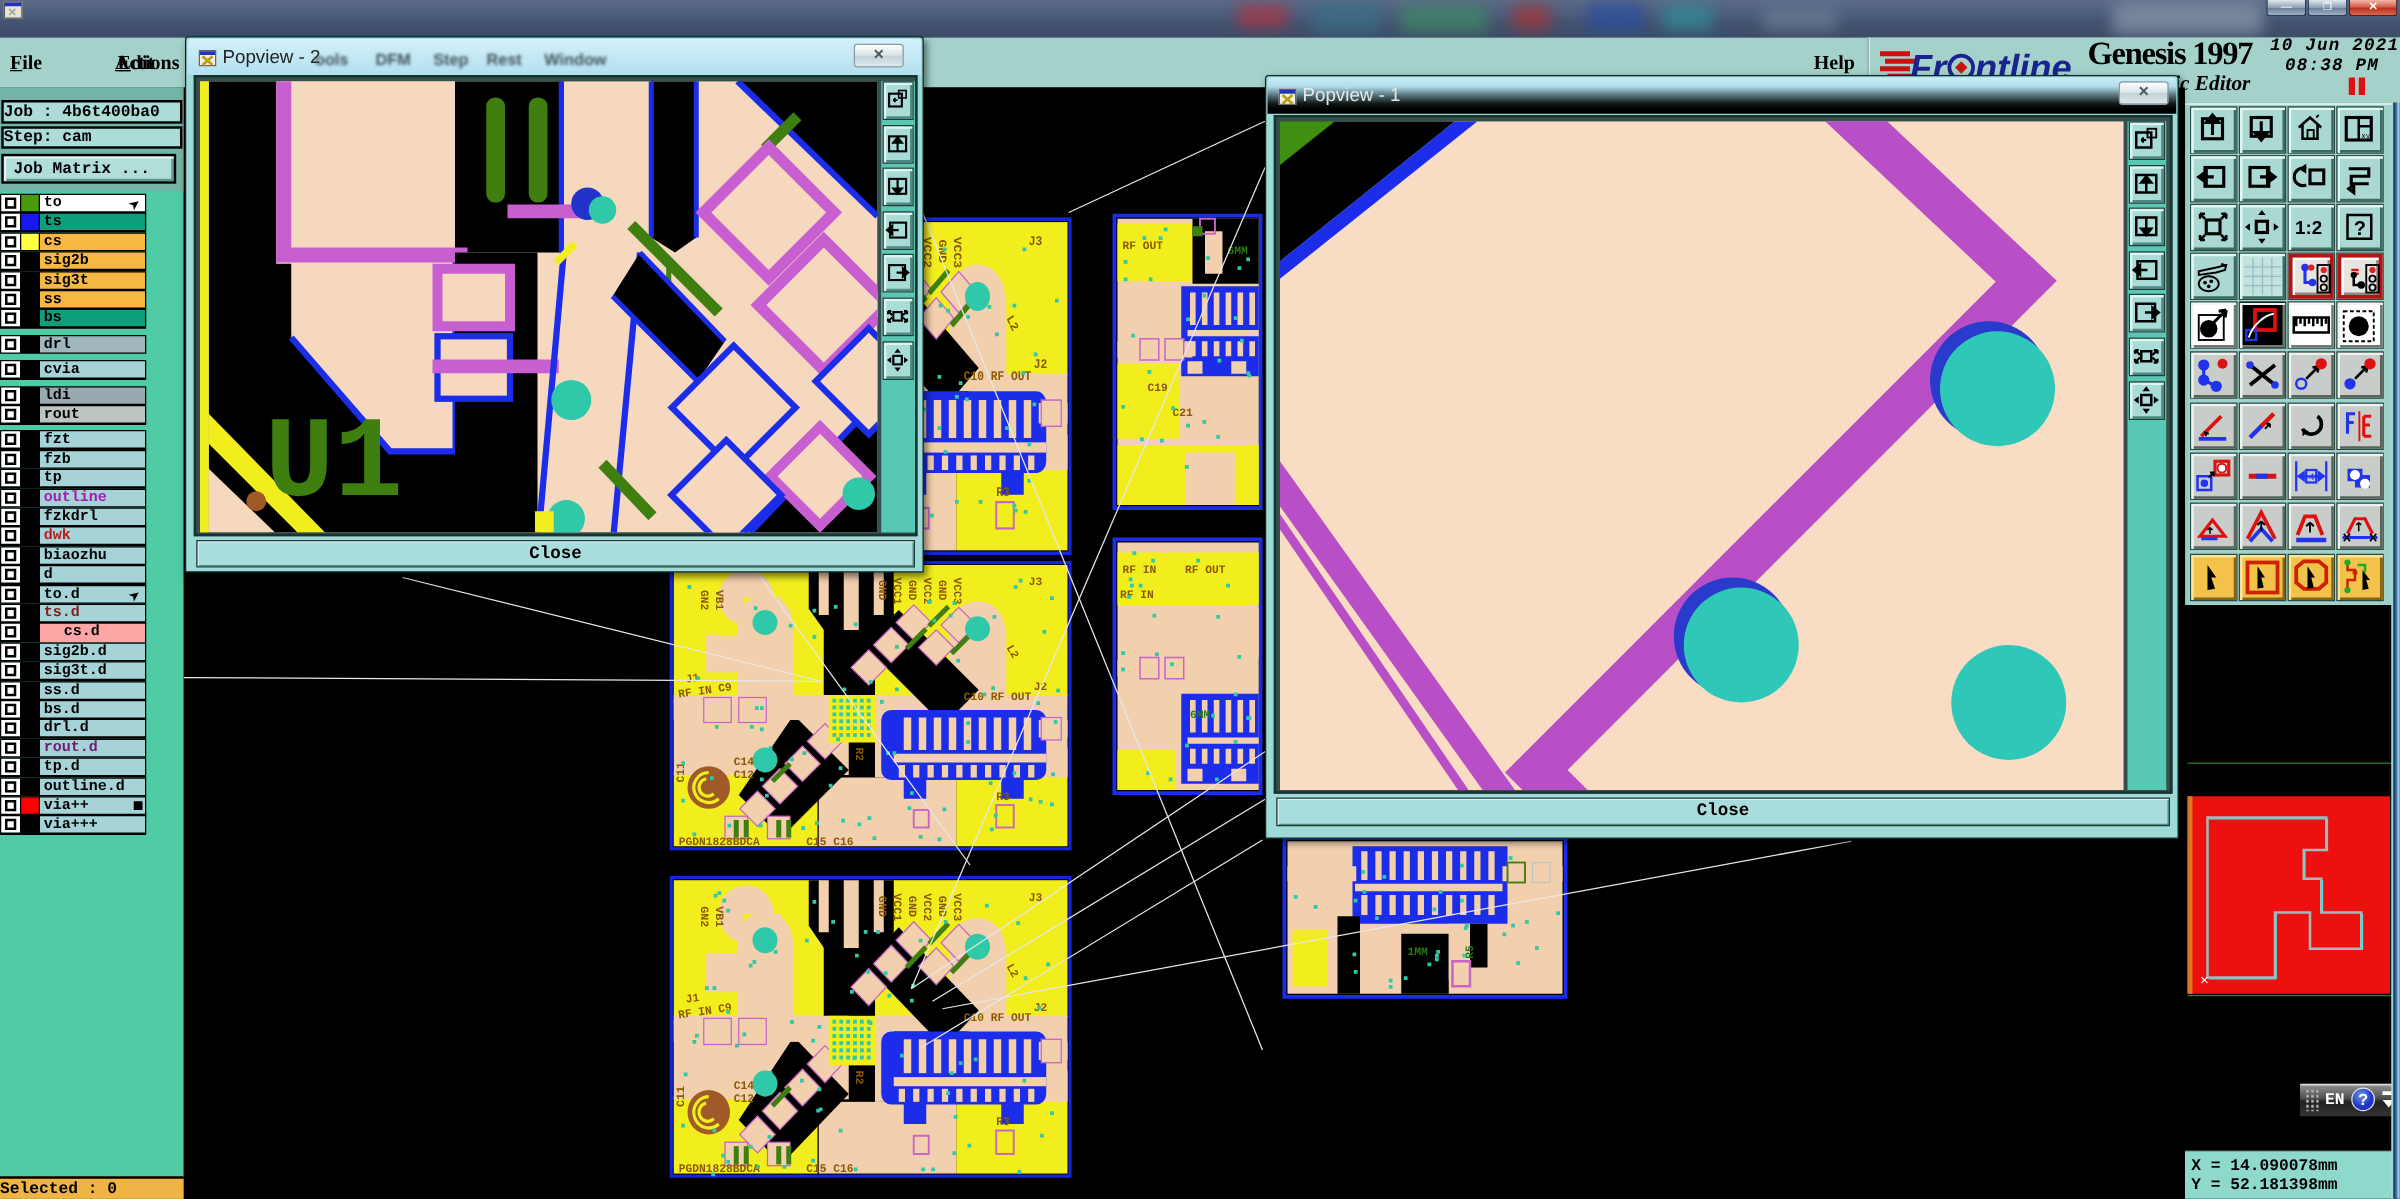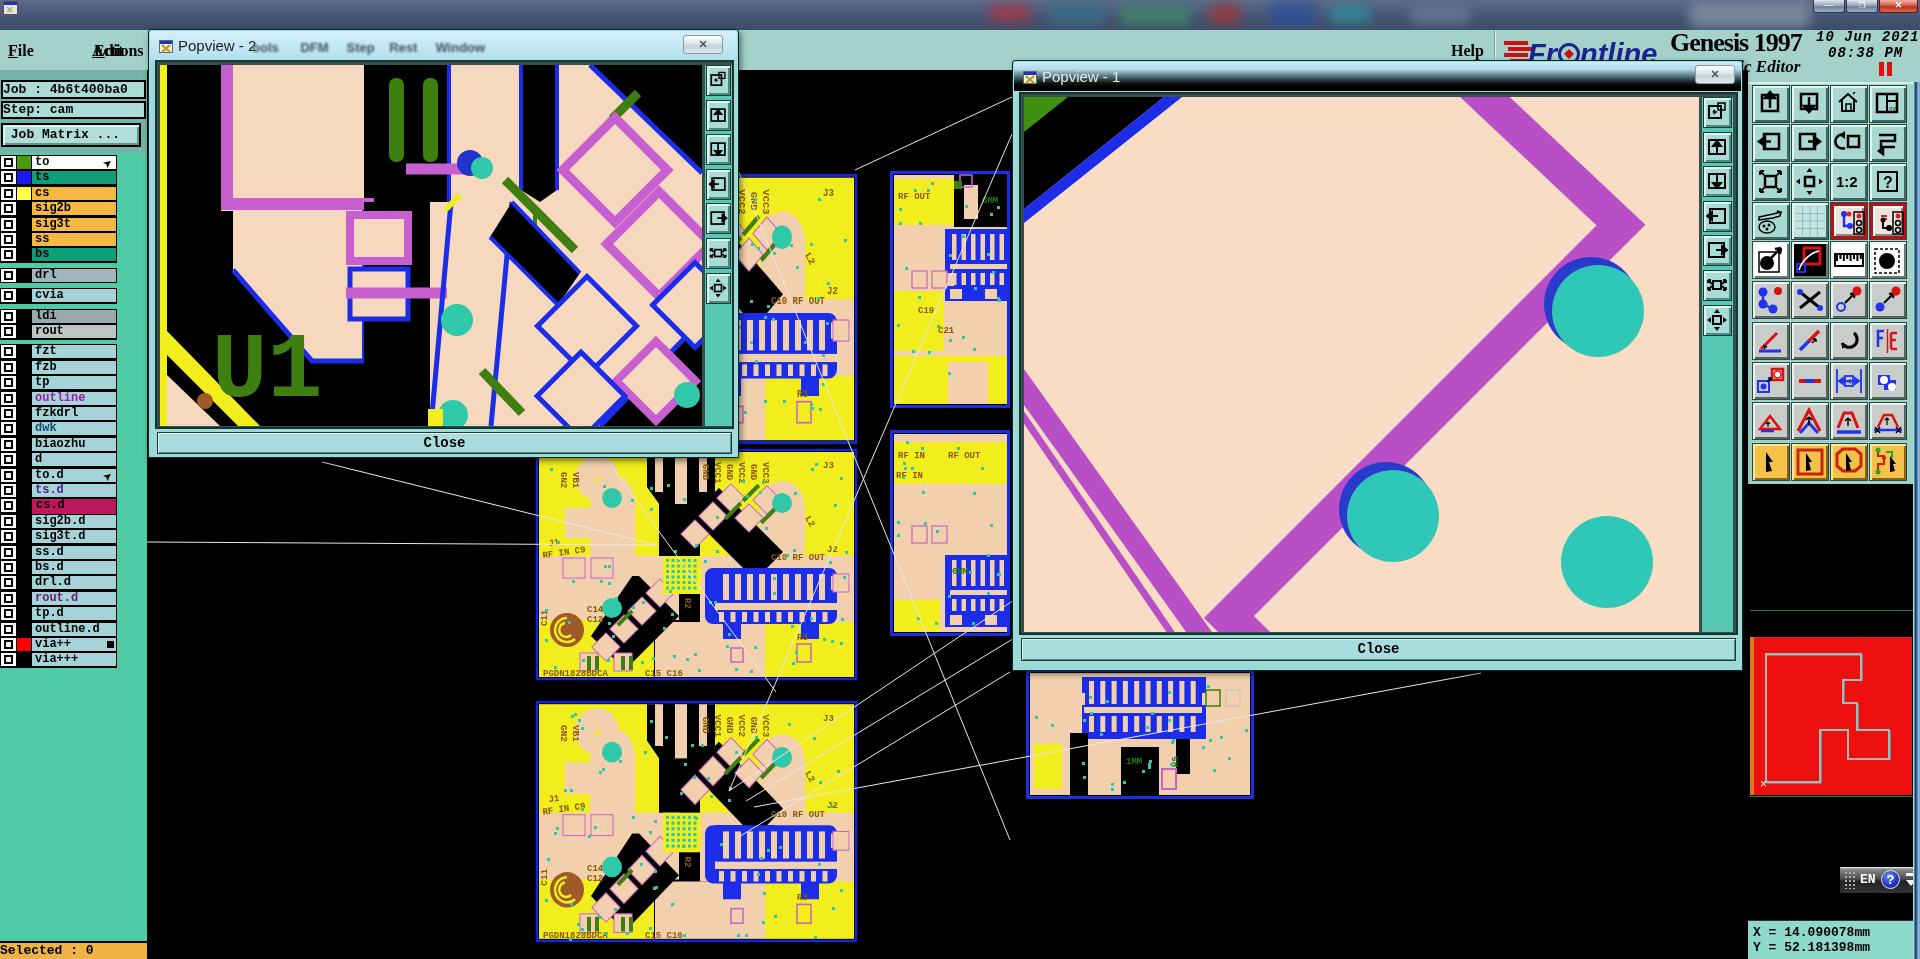--- a/index.html
+++ b/index.html
@@ -166,47 +166,47 @@
         <div class="abs mono" style="left:32px;top:1px;width:84px;height:13px;background:#a5d3d8;font-size:12px;line-height:12px;color:#a21caf;padding-left:3px;">outline</div>
       </div>
       <div class="abs" style="left:0;top:253.0px;width:117px;height:15.5px;background:#000;">
         <div class="abs" style="left:1px;top:1px;width:15px;height:13px;background:#fff;"></div>
         <div class="abs" style="left:3.5px;top:3px;width:9px;height:9px;background:#fff;border:2.2px solid #000;"></div>
         <div class="abs mono" style="left:32px;top:1px;width:84px;height:13px;background:#a5d3d8;font-size:12px;line-height:12px;color:#000;padding-left:3px;">fzkdrl</div>
       </div>
       <div class="abs" style="left:0;top:268.4px;width:117px;height:15.5px;background:#000;">
         <div class="abs" style="left:1px;top:1px;width:15px;height:13px;background:#fff;"></div>
         <div class="abs" style="left:3.5px;top:3px;width:9px;height:9px;background:#fff;border:2.2px solid #000;"></div>
-        <div class="abs mono" style="left:32px;top:1px;width:84px;height:13px;background:#a5d3d8;font-size:12px;line-height:12px;color:#0c4a6e;padding-left:3px;">dwk</div>
+        <div class="abs mono" style="left:32px;top:1px;width:84px;height:13px;background:#a5d3d8;font-size:12px;line-height:12px;color:#b91c1c;padding-left:3px;">dwk</div>
       </div>
       <div class="abs" style="left:0;top:283.8px;width:117px;height:15.5px;background:#000;">
         <div class="abs" style="left:1px;top:1px;width:15px;height:13px;background:#fff;"></div>
         <div class="abs" style="left:3.5px;top:3px;width:9px;height:9px;background:#fff;border:2.2px solid #000;"></div>
         <div class="abs mono" style="left:32px;top:1px;width:84px;height:13px;background:#a5d3d8;font-size:12px;line-height:12px;color:#000;padding-left:3px;">biaozhu</div>
       </div>
       <div class="abs" style="left:0;top:299.2px;width:117px;height:15.5px;background:#000;">
         <div class="abs" style="left:1px;top:1px;width:15px;height:13px;background:#fff;"></div>
         <div class="abs" style="left:3.5px;top:3px;width:9px;height:9px;background:#fff;border:2.2px solid #000;"></div>
         <div class="abs mono" style="left:32px;top:1px;width:84px;height:13px;background:#a5d3d8;font-size:12px;line-height:12px;color:#000;padding-left:3px;">d</div>
       </div>
       <div class="abs" style="left:0;top:314.6px;width:117px;height:15.5px;background:#000;">
         <div class="abs" style="left:1px;top:1px;width:15px;height:13px;background:#fff;"></div>
         <div class="abs" style="left:3.5px;top:3px;width:9px;height:9px;background:#fff;border:2.2px solid #000;"></div>
         <div class="abs mono" style="left:32px;top:1px;width:84px;height:13px;background:#a5d3d8;font-size:12px;line-height:12px;color:#000;padding-left:3px;">to.d</div>
         <div class="abs" style="left:103px;top:2px;font-size:11px;color:#000;transform:rotate(-38deg);">➤</div>
       </div>
       <div class="abs" style="left:0;top:330.0px;width:117px;height:15.5px;background:#000;">
         <div class="abs" style="left:1px;top:1px;width:15px;height:13px;background:#fff;"></div>
         <div class="abs" style="left:3.5px;top:3px;width:9px;height:9px;background:#fff;border:2.2px solid #000;"></div>
-        <div class="abs mono" style="left:32px;top:1px;width:84px;height:13px;background:#a5d3d8;font-size:12px;line-height:12px;color:#4c1d95;padding-left:3px;">ts.d</div>
+        <div class="abs mono" style="left:32px;top:1px;width:84px;height:13px;background:#a5d3d8;font-size:12px;line-height:12px;color:#7f1d1d;padding-left:3px;">ts.d</div>
       </div>
       <div class="abs" style="left:0;top:345.4px;width:117px;height:15.5px;background:#000;">
         <div class="abs" style="left:1px;top:1px;width:15px;height:13px;background:#fff;"></div>
         <div class="abs" style="left:3.5px;top:3px;width:9px;height:9px;background:#fff;border:2.2px solid #000;"></div>
-        <div class="abs mono" style="left:32px;top:1px;width:84px;height:15px;background:#be185d;font-size:12px;line-height:12px;color:#000;padding-left:4px;">cs.d</div>
+        <div class="abs mono" style="left:32px;top:1px;width:84px;height:15px;background:#fca5a5;font-size:12px;line-height:12px;color:#000;padding-left:19px;">cs.d</div>
       </div>
       <div class="abs" style="left:0;top:360.8px;width:117px;height:15.5px;background:#000;">
         <div class="abs" style="left:1px;top:1px;width:15px;height:13px;background:#fff;"></div>
         <div class="abs" style="left:3.5px;top:3px;width:9px;height:9px;background:#fff;border:2.2px solid #000;"></div>
         <div class="abs mono" style="left:32px;top:1px;width:84px;height:13px;background:#a5d3d8;font-size:12px;line-height:12px;color:#000;padding-left:3px;">sig2b.d</div>
       </div>
       <div class="abs" style="left:0;top:376.2px;width:117px;height:15.5px;background:#000;">
         <div class="abs" style="left:1px;top:1px;width:15px;height:13px;background:#fff;"></div>
         <div class="abs" style="left:3.5px;top:3px;width:9px;height:9px;background:#fff;border:2.2px solid #000;"></div>
         <div class="abs mono" style="left:32px;top:1px;width:84px;height:13px;background:#a5d3d8;font-size:12px;line-height:12px;color:#000;padding-left:3px;">sig3t.d</div>

